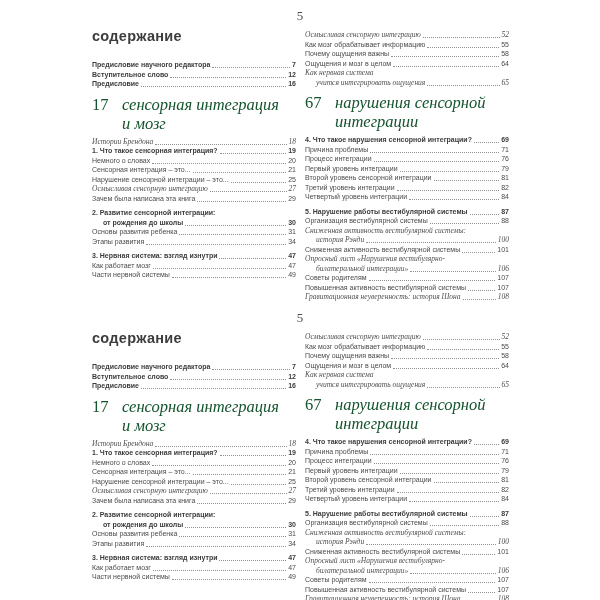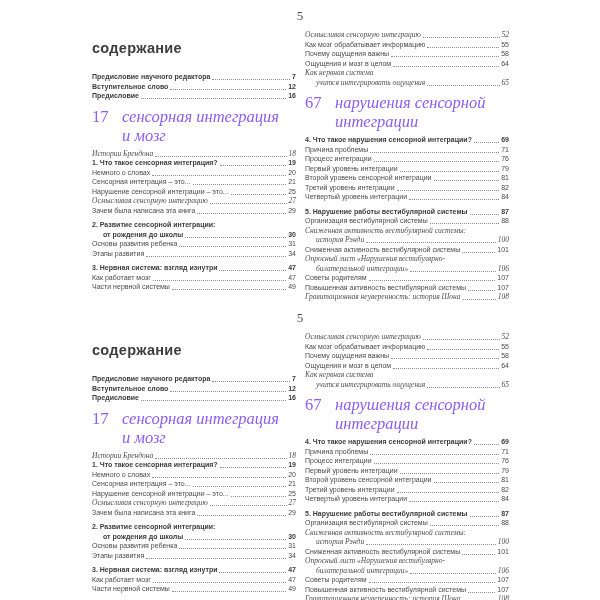--- a/index.html
+++ b/index.html
@@ -10,32 +10,32 @@
   .sheet{position:absolute;left:0;width:600px;height:300px;background:#ffffff;}
   .sheet.copy1{top:0;}
   .sheet.copy2{top:302px;}
 
   .pagenum{
     position:absolute;left:0;top:8px;width:600px;text-align:center;
     font-family:"Liberation Serif", serif;font-size:13px;color:#4f4f4f;
   }
 
   .col{position:absolute;width:204px;}
-  .col-left{left:92px;top:40px;}
+  .col-left{left:92px;top:28px;}
   .col-right{left:305px;top:28px;}
 
   .contents-title{
     font-family:"Liberation Sans", sans-serif;font-weight:bold;
     font-size:14.5px;color:#3d3d3d;letter-spacing:.3px;
     margin:0 0 16px 0;
   }
 
   .chapter{
     display:flex;font-family:"Liberation Serif", serif;
-    font-size:16.5px;line-height:19px;color:#8b5cf6;
+    font-size:16.5px;line-height:19px;color:#14532d;
     margin:6px 0 4px 0;
   }
   .chapter-number{width:30px;flex:none;}
   .chapter-titles{flex:1;font-style:italic;}
 
   .front-matter{margin-bottom:0;}
   .toc-list{margin-top:2px;}
 
   .toc-row{
     display:flex;align-items:baseline;

